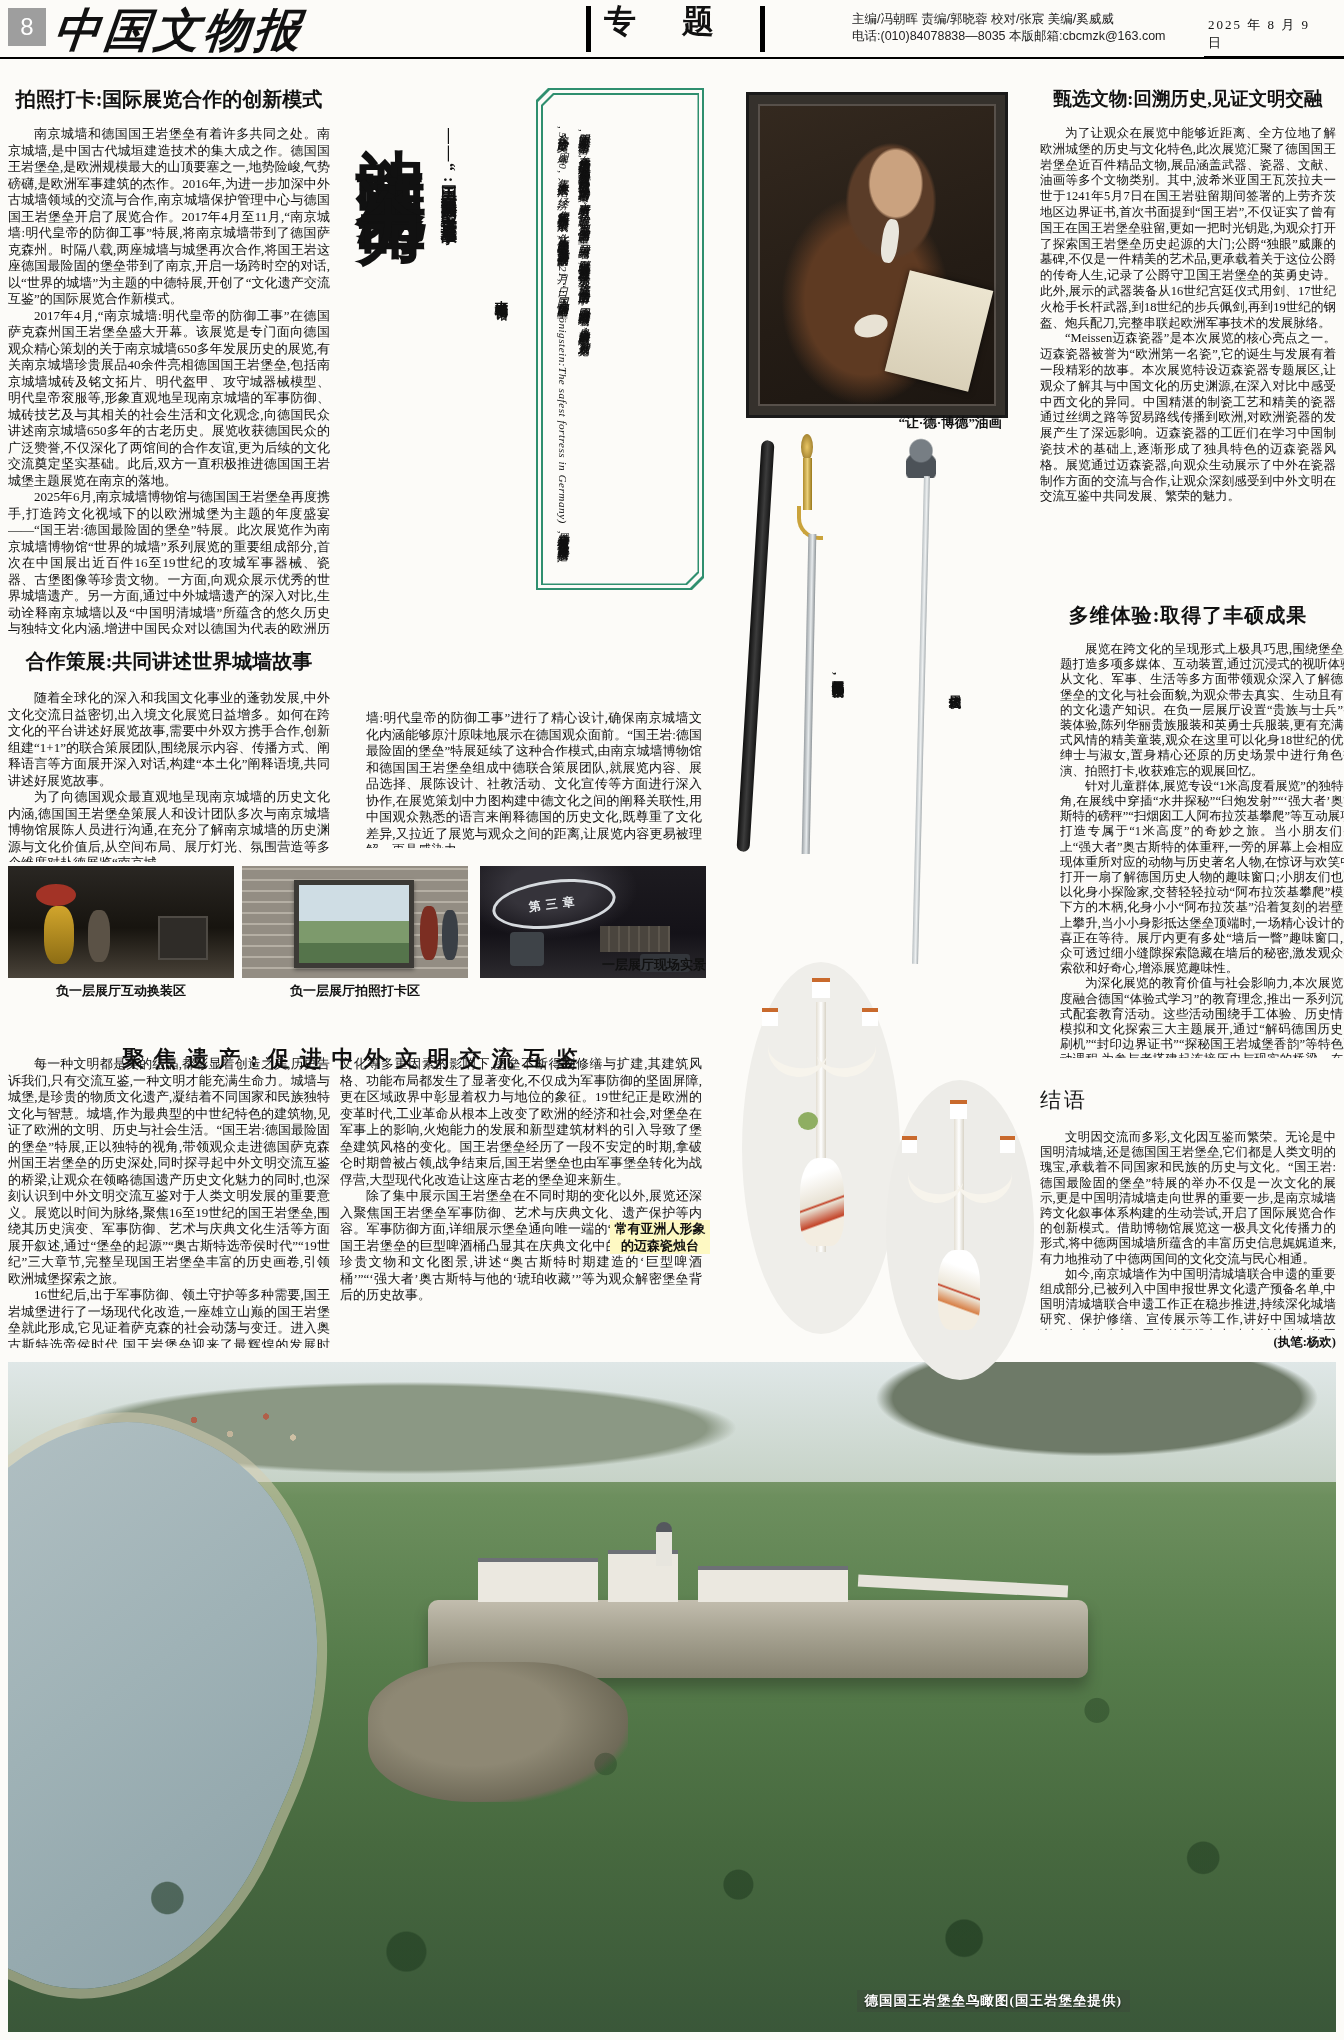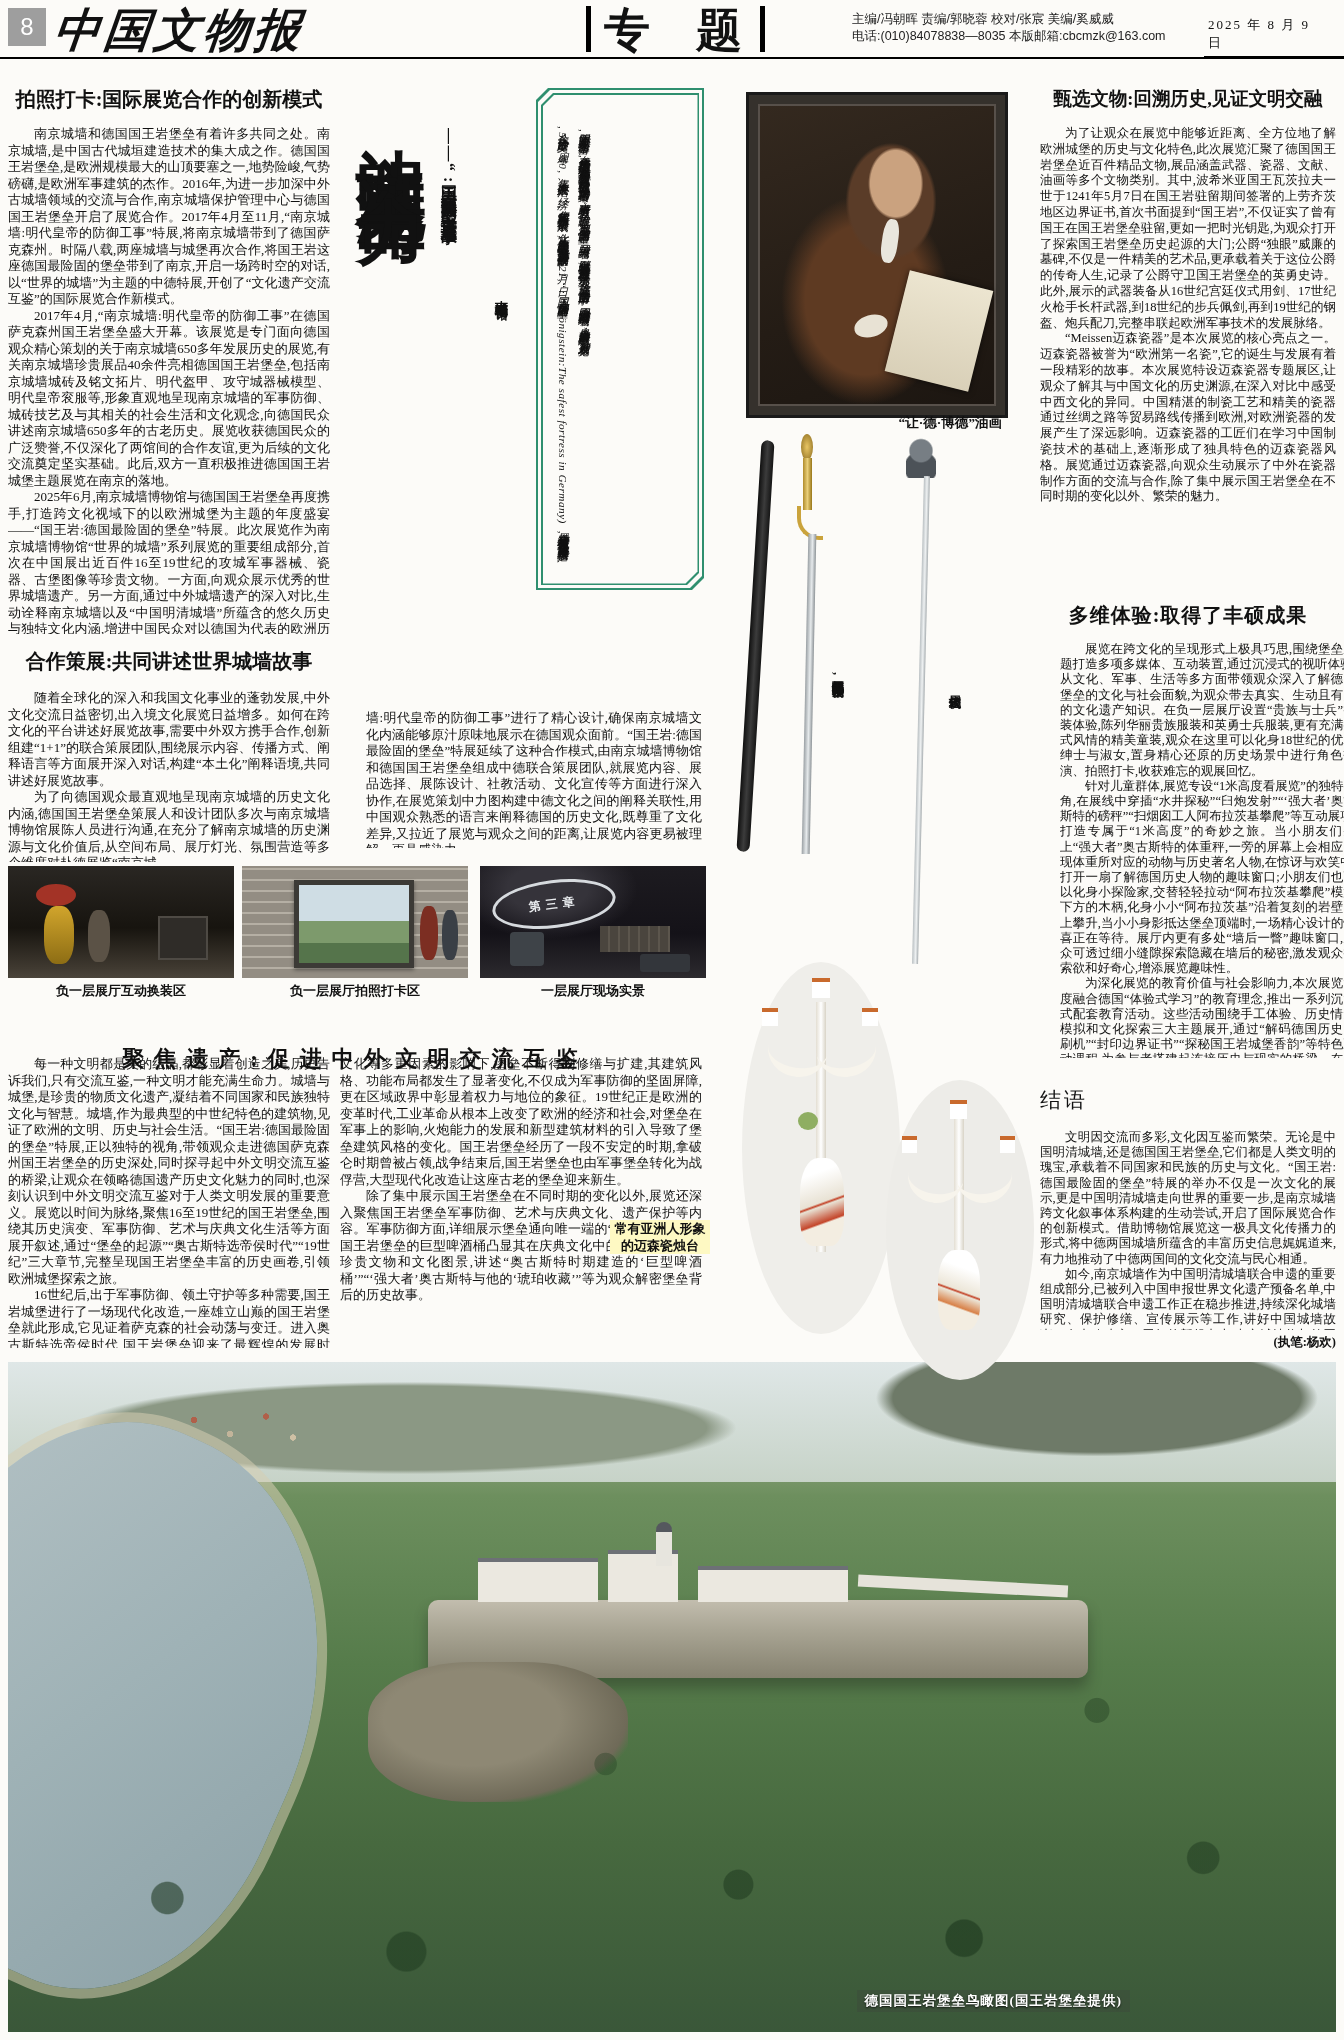--- a/index.html
+++ b/index.html
@@ -9,21 +9,21 @@
   .body-text{font-size:13px;line-height:16.5px;text-align:justify;overflow:hidden;}
   .body-text p{margin:0;text-indent:2em;}
   .h-sec{font-weight:bold;text-align:center;white-space:nowrap;}
   .vtext{writing-mode:vertical-rl;}
   .cap{font-weight:bold;font-size:13px;text-align:center;}
   
   #pagebox{left:8px;top:8px;width:38px;height:38px;background:#9e9e9e;color:#fff;
            font-family:"Liberation Sans",sans-serif;font-size:24px;display:flex;align-items:center;justify-content:center;}
   #masthead{left:54px;top:0px;font-size:46px;font-weight:900;font-style:italic;letter-spacing:4px;transform:skewX(-6deg);}
   .hbar{width:5px;height:46px;background:#000;top:6px;}
-  #sectitle{left:604px;top:0px;font-size:46px;font-weight:900;letter-spacing:46px;}
+  #sectitle{left:604px;top:0px;font-size:32px;font-weight:900;letter-spacing:46px;}
   #credits{left:852px;top:11px;width:330px;font-family:"Liberation Sans",sans-serif;font-size:12.5px;line-height:17px;color:#222;}
   #dateline{left:1204px;top:16px;font-size:13px;letter-spacing:2px;border-bottom:2px solid #000;padding:0 17px 4px 4px;}
   #headrule{left:0;top:57px;width:1344px;height:2px;background:#000;}
   
   #bigtitle{left:352px;top:92px;height:660px;font-size:70px;font-weight:900;letter-spacing:7px;line-height:78px;}
   #subtitle{left:438px;top:128px;height:470px;font-size:16px;font-weight:bold;letter-spacing:1.5px;}
   #byline{left:492px;top:290px;height:130px;font-size:13px;font-weight:bold;letter-spacing:1px;}
   
   .boxlayer{clip-path:polygon(12px 0,100% 0,100% calc(100% - 12px),calc(100% - 12px) 100%,0 100%,0 12px);}
   #introtext{font-size:11.2px;line-height:15px;letter-spacing:.5px;text-align:justify;padding:8px 6px;height:456px;}
@@ -129,21 +129,21 @@
   <div class="abs photo" style="left:480px;top:866px;width:226px;height:112px;background:radial-gradient(ellipse at 30% 20%,#35333a 0 18%,rgba(0,0,0,0) 40%),linear-gradient(180deg,#1d1b20 0%,#141218 60%,#2c2a2e 100%);">
     <div class="abs sign-ring" style="left:12px;top:14px;width:118px;height:42px;transform:rotate(-7deg);">
       <span>第三章</span>
     </div>
     <div class="abs" style="left:30px;top:66px;width:34px;height:34px;background:#3e4348;border-radius:4px;"></div>
     <div class="abs" style="left:120px;top:60px;width:70px;height:26px;background:repeating-linear-gradient(90deg,#4a453e 0 8px,#5c564d 8px 10px);"></div>
     <div class="abs" style="left:160px;top:88px;width:50px;height:18px;background:#33363b;border-radius:3px;"></div>
   </div>
   <div class="abs cap" style="left:8px;top:982px;width:226px;">负一层展厅互动换装区</div>
   <div class="abs cap" style="left:242px;top:982px;width:226px;">负一层展厅拍照打卡区</div>
-  <div class="abs cap" style="left:480px;top:982px;width:226px;">一层展厅现场实景</div>
+  <div class="abs cap" style="left:480px;top:956px;width:226px;text-align:right;">一层展厅现场实景</div>
 
   <div class="abs h-sec" style="left:8px;top:1044px;width:694px;font-size:22px;letter-spacing:10px;">聚焦遗产:促进中外文明交流互鉴</div>
   <div class="abs body-text" style="left:8px;top:1056px;width:322px;height:292px;">
     <p>每一种文明都是美的结晶,都彰显着创造之美,历史告诉我们,只有交流互鉴,一种文明才能充满生命力。城墙与城堡,是珍贵的物质文化遗产,凝结着不同国家和民族独特文化与智慧。城墙,作为最典型的中世纪特色的建筑物,见证了欧洲的文明、历史与社会生活。“国王岩:德国最险固的堡垒”特展,正以独特的视角,带领观众走进德国萨克森州国王岩堡垒的历史深处,同时探寻起中外文明交流互鉴的桥梁,让观众在领略德国遗产历史文化魅力的同时,也深刻认识到中外文明交流互鉴对于人类文明发展的重要意义。展览以时间为脉络,聚焦16至19世纪的国王岩堡垒,围绕其历史演变、军事防御、艺术与庆典文化生活等方面展开叙述,通过“堡垒的起源”“奥古斯特选帝侯时代”“19世纪”三大章节,完整呈现国王岩堡垒丰富的历史画卷,引领欧洲城堡探索之旅。</p>
     <p>16世纪后,出于军事防御、领土守护等多种需要,国王岩城堡进行了一场现代化改造,一座雄立山巅的国王岩堡垒就此形成,它见证着萨克森的社会动荡与变迁。进入奥古斯特选帝侯时代,国王岩堡垒迎来了最辉煌的发展时期。“奥古斯特时代”展区聚焦萨克森选帝侯的统治时期,他们也是波兰国王,即弗里德里希·奥古斯特一世(1670—1733年)——也被称为“强大者”奥古斯特,以及他的儿子弗里德里希·奥古斯特二世(1696—1763年)。这一时期,在政治、经济、</p>
   </div>
   <div class="abs body-text" style="left:340px;top:1056px;width:362px;height:292px;">
     <p style="text-indent:0;">文化等多重因素的影响下,堡垒不断得到修缮与扩建,其建筑风格、功能布局都发生了显著变化,不仅成为军事防御的坚固屏障,更在区域政界中彰显着权力与地位的象征。19世纪正是欧洲的变革时代,工业革命从根本上改变了欧洲的经济和社会,对堡垒在军事上的影响,火炮能力的发展和新型建筑材料的引入导致了堡垒建筑风格的变化。国王岩堡垒经历了一段不安定的时期,拿破仑时期曾被占领,战争结束后,国王岩堡垒也由军事堡垒转化为战俘营,大型现代化改造让这座古老的堡垒迎来新生。</p>
     <p>除了集中展示国王岩堡垒在不同时期的变化以外,展览还深入聚焦国王岩堡垒军事防御、艺术与庆典文化、遗产保护等内容。军事防御方面,详细展示堡垒通向唯一端的“美杜莎门”,并以国王岩堡垒的巨型啤酒桶凸显其在庆典文化中的独特地位,通过珍贵文物和文化图景,讲述“奥古斯特时期建造的‘巨型啤酒桶’”“‘强大者’奥古斯特与他的‘琥珀收藏’”等为观众解密堡垒背后的历史故事。</p>
   </div>
@@ -165,21 +165,21 @@
     <div class="abs" style="left:16px;top:56px;width:15px;height:13px;background:#fff;border-top:4px solid #c96a2d;"></div>
     <div class="abs" style="left:114px;top:56px;width:15px;height:13px;background:#fff;border-top:4px solid #c96a2d;"></div>
     <div class="abs" style="left:64px;top:20px;width:17px;height:15px;background:#fff;border-top:4px solid #c96a2d;"></div>
     <div class="abs" style="left:52px;top:170px;width:42px;height:80px;border-radius:40% 40% 30% 30%;background:linear-gradient(200deg,#ffffff 25%,#ece6d8 50%,#c4462b 52%,#ece6d8 54%,#d8824a 68%,#f3ede1 70%);"></div>
   </div>
   <div class="abs cap" style="left:610px;top:1180px;width:100px;line-height:17px;background:#fef9c3;z-index:4;margin-top:40px;">常有亚洲人形象的迈森瓷烛台</div>
 
   <div class="abs h-sec" style="left:1040px;top:86px;width:296px;font-size:19px;transform:scaleX(.97);transform-origin:center;">甄选文物:回溯历史,见证文明交融</div>
   <div class="abs body-text" style="left:1040px;top:126px;width:296px;height:460px;font-size:12.5px;line-height:15.8px;">
     <p>为了让观众在展览中能够近距离、全方位地了解欧洲城堡的历史与文化特色,此次展览汇聚了德国国王岩堡垒近百件精品文物,展品涵盖武器、瓷器、文献、油画等多个文物类别。其中,波希米亚国王瓦茨拉夫一世于1241年5月7日在国王岩驻留期间签署的上劳齐茨地区边界证书,首次书面提到“国王岩”,不仅证实了曾有国王在国王岩堡垒驻留,更如一把时光钥匙,为观众打开了探索国王岩堡垒历史起源的大门;公爵“独眼”威廉的墓碑,不仅是一件精美的艺术品,更承载着关于这位公爵的传奇人生,记录了公爵守卫国王岩堡垒的英勇史诗。此外,展示的武器装备从16世纪宫廷仪式用剑、17世纪火枪手长杆武器,到18世纪的步兵佩剑,再到19世纪的钢盔、炮兵配刀,完整串联起欧洲军事技术的发展脉络。</p>
-    <p>“Meissen迈森瓷器”是本次展览的核心亮点之一。迈森瓷器被誉为“欧洲第一名瓷”,它的诞生与发展有着一段精彩的故事。本次展览特设迈森瓷器专题展区,让观众了解其与中国文化的历史渊源,在深入对比中感受中西文化的异同。中国精湛的制瓷工艺和精美的瓷器通过丝绸之路等贸易路线传播到欧洲,对欧洲瓷器的发展产生了深远影响。迈森瓷器的工匠们在学习中国制瓷技术的基础上,逐渐形成了独具特色的迈森瓷器风格。展览通过迈森瓷器,向观众生动展示了中外在瓷器制作方面的交流与合作,除了集中展示国王岩堡垒在不同时期的变化以外、繁荣的魅力。</p>
+    <p>“Meissen迈森瓷器”是本次展览的核心亮点之一。迈森瓷器被誉为“欧洲第一名瓷”,它的诞生与发展有着一段精彩的故事。本次展览特设迈森瓷器专题展区,让观众了解其与中国文化的历史渊源,在深入对比中感受中西文化的异同。中国精湛的制瓷工艺和精美的瓷器通过丝绸之路等贸易路线传播到欧洲,对欧洲瓷器的发展产生了深远影响。迈森瓷器的工匠们在学习中国制瓷技术的基础上,逐渐形成了独具特色的迈森瓷器风格。展览通过迈森瓷器,向观众生动展示了中外在瓷器制作方面的交流与合作,让观众深刻感受到中外文明在交流互鉴中共同发展、繁荣的魅力。</p>
   </div>
 
   <div class="abs h-sec" style="left:1040px;top:602px;width:296px;font-size:20px;letter-spacing:1px;">多维体验:取得了丰硕成果</div>
   <div class="abs body-text" style="left:1040px;top:642px;width:296px;height:416px;font-size:12.5px;line-height:15.2px;margin-left:20px;">
     <p>展览在跨文化的呈现形式上极具巧思,围绕堡垒主题打造多项多媒体、互动装置,通过沉浸式的视听体验,从文化、军事、生活等多方面带领观众深入了解德国堡垒的文化与社会面貌,为观众带去真实、生动且有趣的文化遗产知识。在负一层展厅设置“贵族与士兵”换装体验,陈列华丽贵族服装和英勇士兵服装,更有充满德式风情的精美童装,观众在这里可以化身18世纪的优雅绅士与淑女,置身精心还原的历史场景中进行角色扮演、拍照打卡,收获难忘的观展回忆。</p>
     <p>针对儿童群体,展览专设“1米高度看展览”的独特视角,在展线中穿插“水井探秘”“臼炮发射”“‘强大者’奥古斯特的磅秤”“扫烟囱工人阿布拉茨基攀爬”等互动展项,打造专属于“1米高度”的奇妙之旅。当小朋友们坐上“强大者”奥古斯特的体重秤,一旁的屏幕上会相应出现体重所对应的动物与历史著名人物,在惊讶与欢笑中,打开一扇了解德国历史人物的趣味窗口;小朋友们也可以化身小探险家,交替轻轻拉动“阿布拉茨基攀爬”模型下方的木柄,化身小小“阿布拉茨基”沿着复刻的岩壁向上攀升,当小小身影抵达堡垒顶端时,一场精心设计的惊喜正在等待。展厅内更有多处“墙后一瞥”趣味窗口,观众可透过细小缝隙探索隐藏在墙后的秘密,激发观众探索欲和好奇心,增添展览趣味性。</p>
     <p>为深化展览的教育价值与社会影响力,本次展览深度融合德国“体验式学习”的教育理念,推出一系列沉浸式配套教育活动。这些活动围绕手工体验、历史情景模拟和文化探索三大主题展开,通过“解码德国历史印刷机”“封印边界证书”“探秘国王岩城堡香韵”等特色互动课程,为参与者搭建起连接历史与现实的桥梁。在上述互动课程中,每一项体验都让历史不再遥远,让文化差异可感可触。参与者可以穿越回中世纪,体验古老的印刷工艺,亲手制作中世纪印章,解锁堡垒香料调配的奥秘,感受中西文化的差异。</p>
   </div>
 
   <div class="abs" style="left:1040px;top:1086px;font-size:21px;font-weight:normal;letter-spacing:3px;">结语</div>

